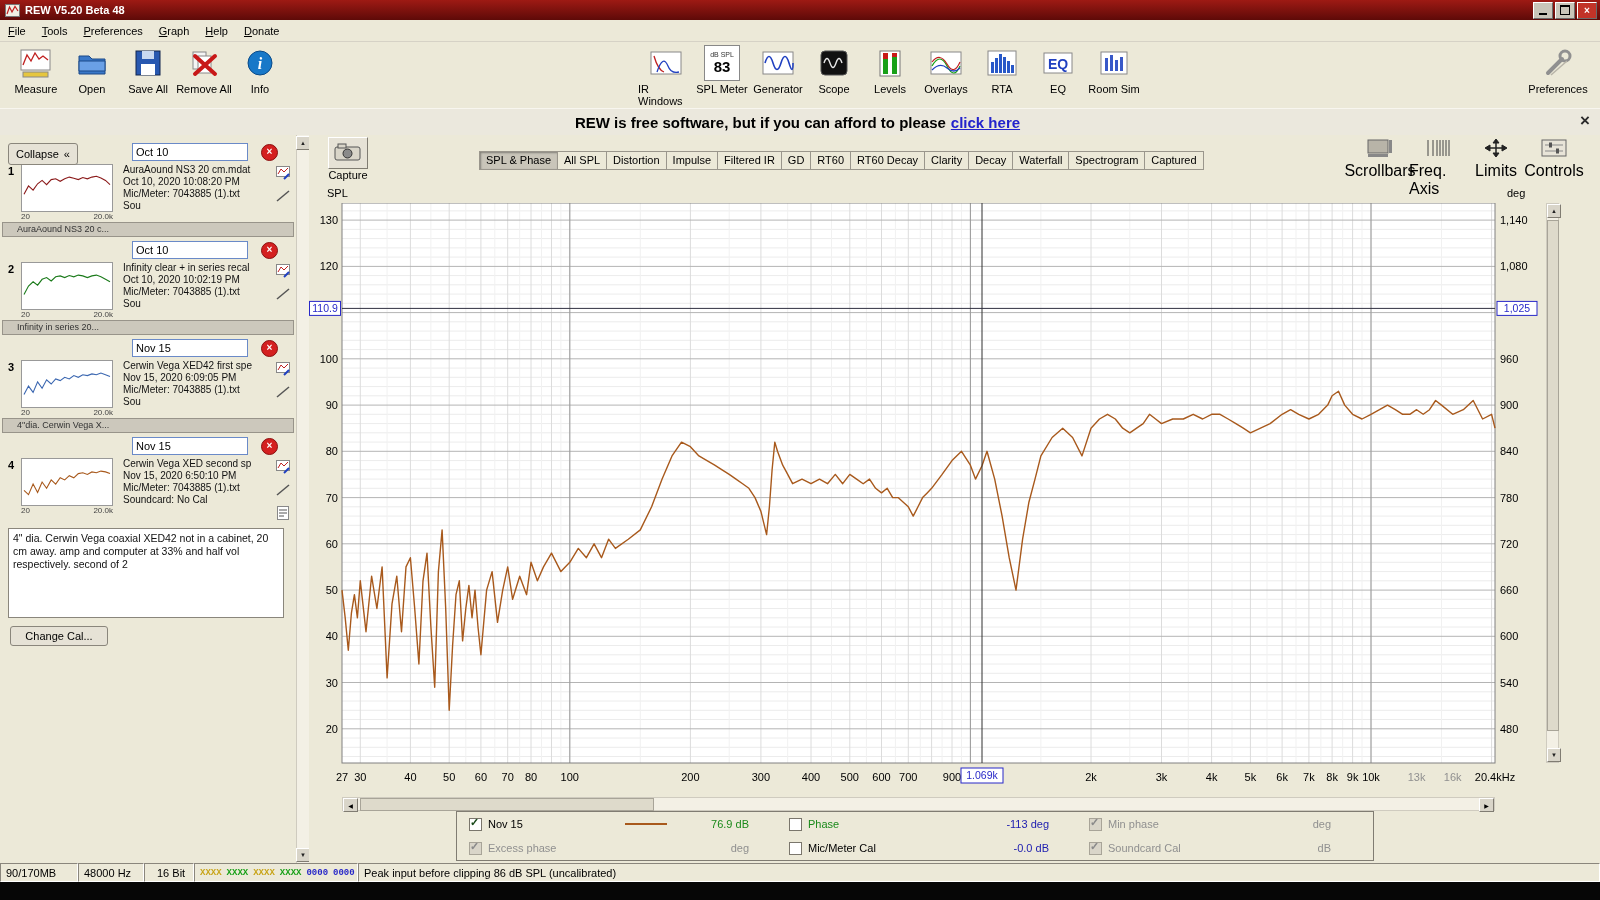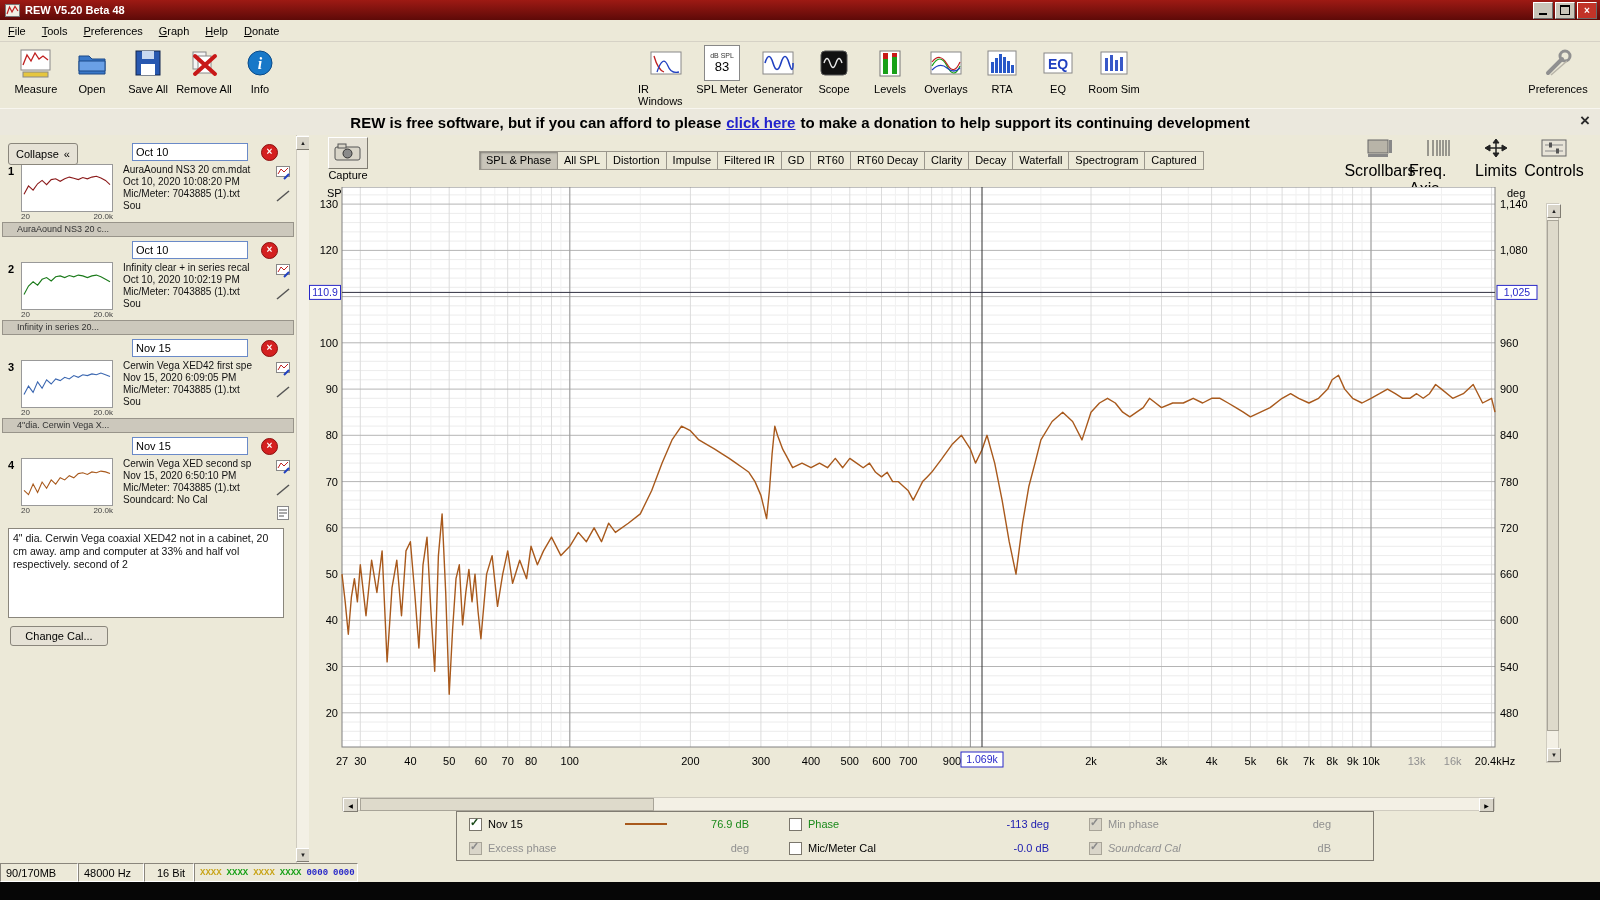--- a/index.html
+++ b/index.html
@@ -19,21 +19,21 @@
   
   .toolbar{height:66px;position:relative;flex:0 0 auto;background:#ece9d8;}
   .tb-group{position:absolute;top:3px;display:flex;}
   .tb-left{left:8px;}
   .tb-center{left:638px;}
   .tb-right{right:14px;}
   .tb-item{width:56px;display:flex;flex-direction:column;align-items:center;gap:2px;font-size:11px;color:#000;cursor:default;}
   .tb-icon{height:36px;display:flex;align-items:center;justify-content:center;}
   .spl-box{width:34px;height:34px;background:#fff;border:1px solid #888;display:flex;flex-direction:column;align-items:center;justify-content:center;}
   .spl-top{font-size:7px;color:#333;}
-  .spl-val{font-size:13px;font-weight:normal;color:#000;}
+  .spl-val{font-size:15px;font-weight:bold;color:#000;}
   
   .banner{height:26px;background:#ebe8dd;display:flex;align-items:center;justify-content:center;font-size:15px;font-weight:bold;position:relative;flex:0 0 auto;border-top:1px solid #f8f6ef;}
   .banner .link{color:#2323cc;text-decoration:underline;margin:0 5px;cursor:pointer;}
   .banner-close{position:absolute;right:10px;top:2px;font-size:17px;font-weight:bold;color:#2a2a2a;cursor:pointer;}
   
   .main{flex:1;display:flex;min-height:0;}
   .sidebar{width:296px;position:relative;padding-top:4px;box-sizing:border-box;}
   .collapse-btn{position:absolute;top:8px;left:8px;width:68px;height:20px;background:#e6e2d6;border:1px solid #8a867c;border-radius:3px;font-size:11px;display:flex;align-items:center;justify-content:center;gap:5px;cursor:pointer;}
   .entry{margin:0 2px 1px 2px;}
   .entry-head{display:flex;align-items:center;height:22px;padding-left:130px;gap:13px;}
@@ -56,21 +56,21 @@
   .capture{position:absolute;left:14px;top:2px;width:50px;text-align:center;font-size:11px;}
   .cam-btn{width:38px;height:30px;margin:0 auto;background:#e6e2d6;border:1px solid;border-color:#fff #807c72 #807c72 #fff;display:flex;align-items:center;justify-content:center;cursor:pointer;}
   .tabs{position:absolute;left:170px;top:16px;display:flex;}
   .tab{background:#ece9d8;border:1px solid #9a968c;border-left:none;padding:2px 6px 3px;font-size:11px;cursor:pointer;white-space:nowrap;}
   .tab:first-child{border-left:1px solid #9a968c;}
   .tab.active{background:#c9c5b9;box-shadow:inset 1px 1px 2px rgba(0,0,0,.35);}
   .right-tools{position:absolute;left:1042px;top:2px;display:flex;}
   .rt-item{width:58px;display:flex;flex-direction:column;align-items:center;gap:3px;font-size:16px;cursor:pointer;}
   .rt-icon{height:22px;display:flex;align-items:center;justify-content:center;}
   .axis-title{position:absolute;font-size:11px;color:#000;}
-  .plot-wrap{position:absolute;left:0;top:52px;width:1250px;height:596px;}
+  .plot-wrap{position:absolute;left:0;top:68px;width:1250px;height:596px;}
   .hscroll{position:absolute;left:33px;top:662px;width:1153px;height:14px;background:#f3f0e5;border:1px solid #cfcbbf;display:flex;box-sizing:border-box;}
   .hs-btn{width:13px;height:12px;background:#d9d5c9;border:1px solid;border-color:#fff #807c72 #807c72 #fff;font-size:6px;display:flex;align-items:center;justify-content:center;cursor:pointer;}
   .hs-track{flex:1;position:relative;}
   .hs-thumb{position:absolute;left:2px;top:0;width:292px;height:11px;background:#dedacb;border:1px solid #a8a498;cursor:pointer;}
   .vscroll{position:absolute;left:1237px;top:68px;width:13px;height:560px;background:#f3f0e5;border:1px solid #cfcbbf;display:flex;flex-direction:column;box-sizing:border-box;}
   .vs-track{flex:1;position:relative;}
   .vs-thumb{position:absolute;top:2px;left:0;width:10px;height:96%;background:#dedacb;border:1px solid #a8a498;}
   
   .legend{position:absolute;left:147px;top:676px;width:918px;height:50px;border:1px solid #807c72;background:#ece9d8;box-sizing:border-box;}
   .legend-row{display:grid;grid-template-columns:150px 70px 60px 40px 180px 80px 40px 180px 62px;align-items:center;height:24px;padding:0 12px;font-size:11px;}
@@ -283,21 +283,20 @@
             </svg>
           </div>
           <div class="tb-label">Preferences</div>
         </div>
       </div>
   </div>
 
   <div class="banner">
     <span>REW is free software, but if you can afford to please</span>
     <span class="link">click here</span>
-    <span>to make a donation to help support its continuing development</span>
     <span class="banner-close">×</span>
   </div>
 
   <div class="main">
 
     <div class="sidebar" id="sidebar">
       <div class="collapse-btn">
         <span>Collapse</span>
         <span>«</span>
       </div>
@@ -786,21 +785,21 @@
             <div class="lg-cell">
               <span class="chk"></span>
               <span style="color: rgb(0, 0, 0);">Mic/Meter Cal</span>
             </div>
             <div class="lg-cell lg-val">
               <span style="color: rgb(32, 32, 176);">-0.0 dB</span>
             </div>
             <div class="lg-cell"></div>
             <div class="lg-cell">
               <span class="chk checked disabled"></span>
-              <span style="color: rgb(144, 144, 144); font-style: italic;">Soundcard Cal</span>
+              <span style="color: rgb(144, 144, 144);">Soundcard Cal</span>
             </div>
             <div class="lg-cell lg-val">
               <span style="color: rgb(144, 144, 144);">dB</span>
             </div>
           </div>
         </div>
     </div>
   </div>
 
   <div class="statusbar">
@@ -808,15 +807,16 @@
     <div class="sb-seg" style="width:66px;">48000 Hz</div>
     <div class="sb-seg" style="width:50px;padding-left:12px;">16 Bit</div>
     <div class="sb-seg sb-ind" id="sb-ind" style="width:164px;font-family:Liberation Mono, monospace;">
         <span style="color: rgb(200, 164, 24);">XXXX</span>
         <span style="color: rgb(24, 160, 24);">XXXX</span>
         <span style="color: rgb(200, 164, 24);">XXXX</span>
         <span style="color: rgb(24, 160, 24);">XXXX</span>
         <span style="color: rgb(40, 40, 200);">0000</span>
         <span style="color: rgb(40, 40, 200);">0000</span>
       </div>
+    <div class="sb-seg" style="flex:1;">Peak input before clipping 86 dB SPL (uncalibrated)</div>
   </div>
   <div class="bottom-strip"></div>
 </div>
 
 </body></html>

